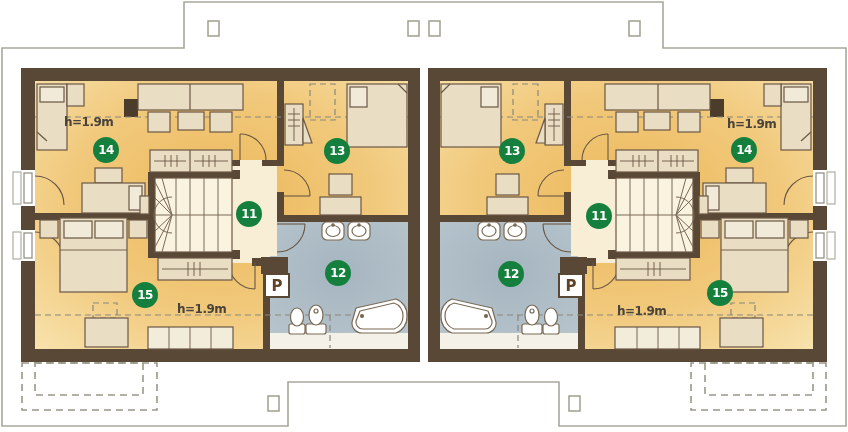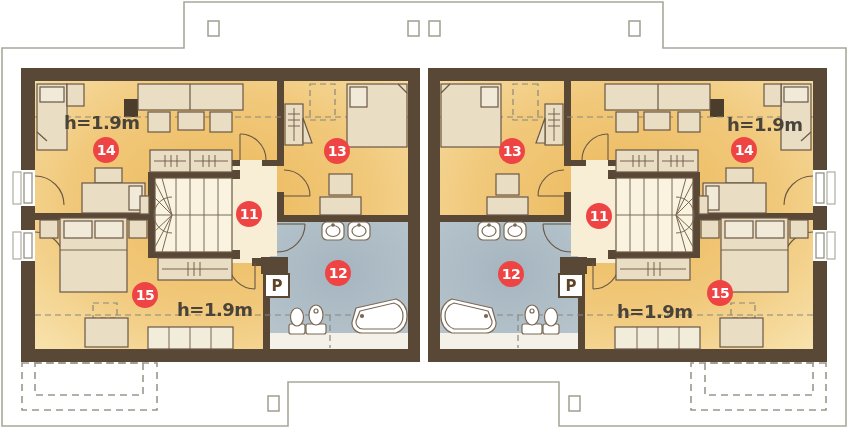--- a/index.html
+++ b/index.html
@@ -1,23 +1,23 @@
 <!DOCTYPE html>
 <html><head>
 <meta charset="utf-8">
 <style>
   html,body{margin:0;padding:0;background:#ffffff;}
   .canvas{position:relative;width:848px;height:432px;background:#ffffff;overflow:hidden;
           font-family:"DejaVu Sans","Liberation Sans",sans-serif;}
   .canvas svg{position:absolute;left:0;top:0;}
   .badge{position:absolute;width:26px;height:26px;border-radius:50%;
-         background:#ef4444;color:#ffffff;font-size:14px;font-weight:bold;
+         background:#15803d;color:#ffffff;font-size:12px;font-weight:bold;
          display:flex;align-items:center;justify-content:center;
          transform:translate(-50%,-50%);letter-spacing:-0.5px;}
-  .hlabel{position:absolute;color:#49433a;font-size:18px;font-weight:bold;
+  .hlabel{position:absolute;color:#49433a;font-size:12px;font-weight:bold;
           letter-spacing:-0.5px;transform:translate(0,-50%);white-space:nowrap;}
   .plabel{position:absolute;color:#5f4326;font-size:15px;font-weight:bold;
           transform:translate(-50%,-50%);}
 </style>
 </head>
 <body>
 
 <div class="canvas">
 
 <svg width="848" height="432" viewBox="0 0 848 432">

